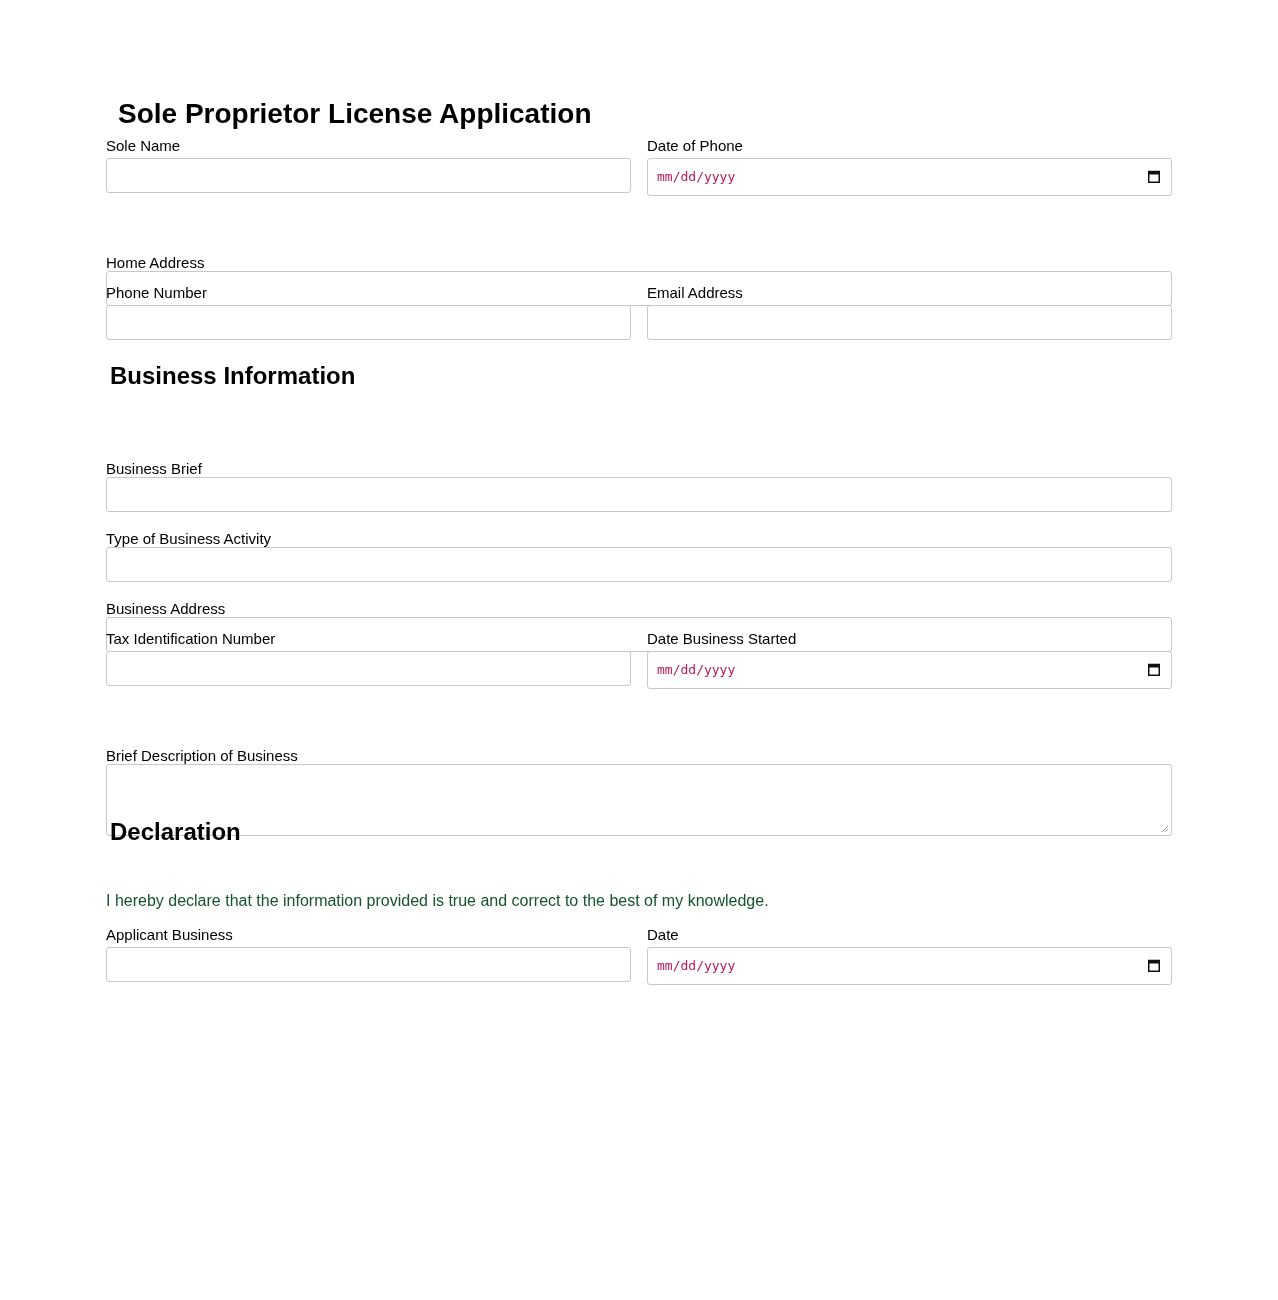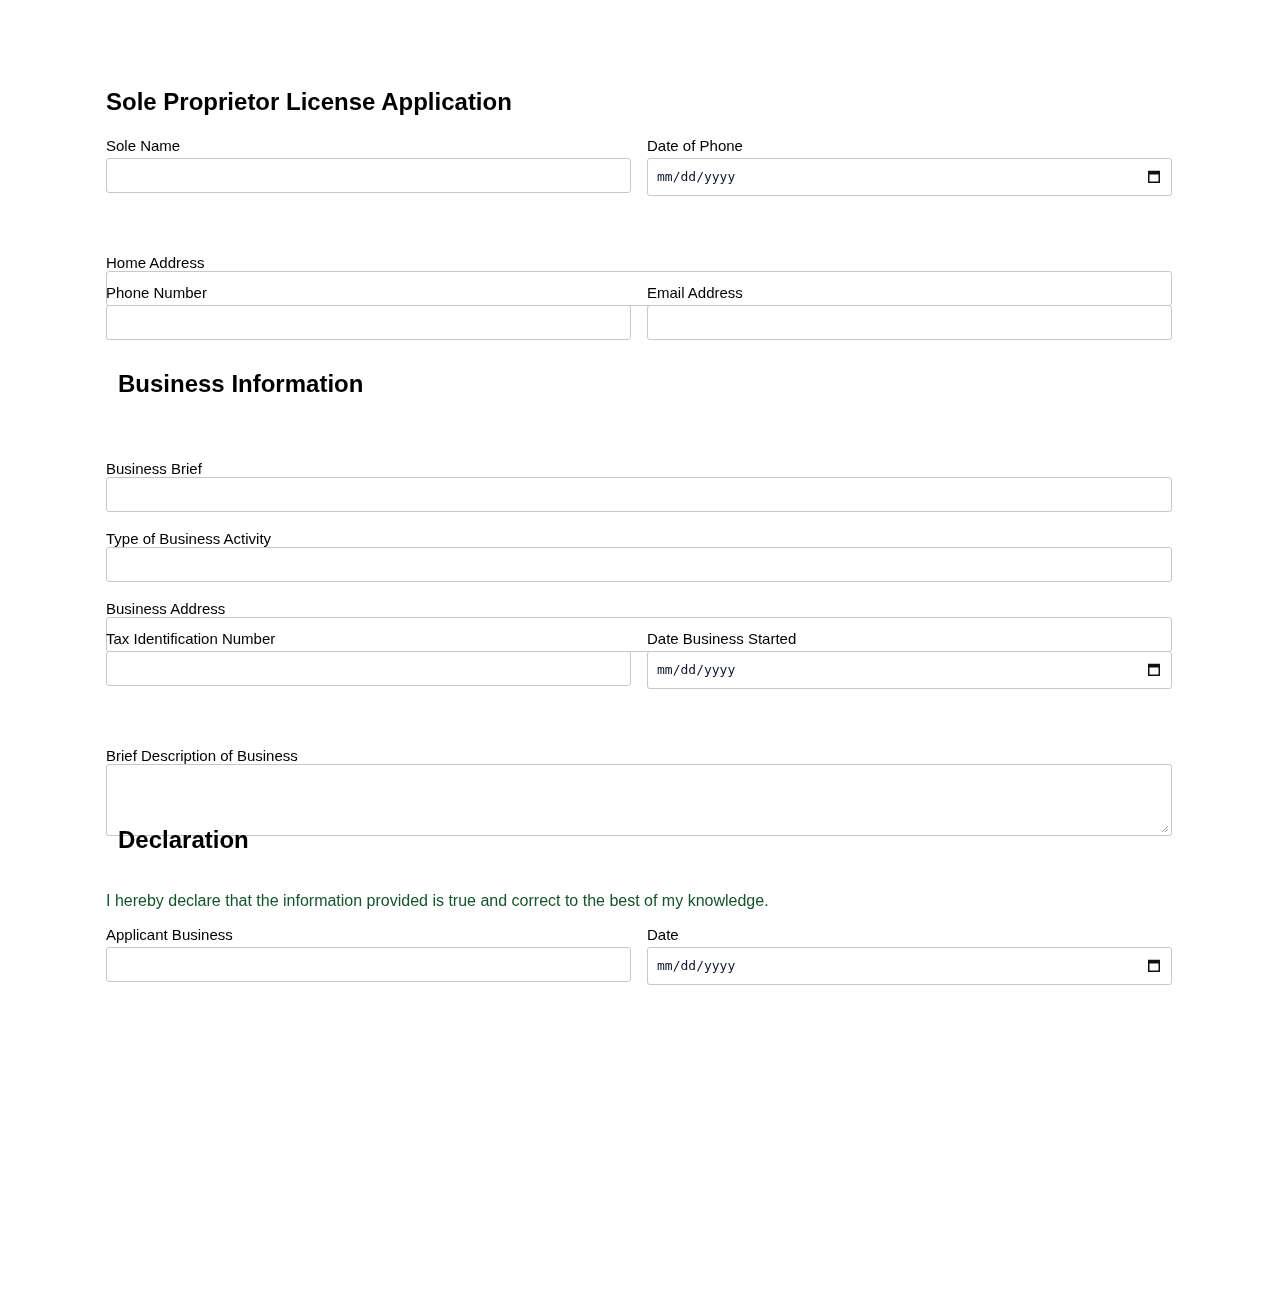--- a/index.html
+++ b/index.html
@@ -1,23 +1,23 @@
 <!DOCTYPE html>
 <html><head>
 <meta charset="utf-8">
 <style>
   html, body { margin: 0; padding: 0; background: #ffffff; }
   body { font-family: "Liberation Sans", sans-serif; color: #000; width: 1278px; height: 1300px; position: relative; }
   .container { position: absolute; left: 106px; top: 0; width: 1066px; }
-  h1 { position: absolute; left: 0; top: 82px; margin: 0; font-size: 24px; font-weight: bold; line-height: 40px; white-space: nowrap; }
-  h2 { position: absolute; left: 0; margin: 12px; font-size: 24px; font-weight: bold; line-height: 30px; white-space: nowrap; }
+  h1 { position: absolute; left: 0; top: 82px; margin: 12px; font-size: 28px; font-weight: bold; line-height: 40px; white-space: nowrap; }
+  h2 { position: absolute; left: 0; margin: 4px; font-size: 24px; font-weight: bold; line-height: 30px; white-space: nowrap; }
   .label { position: absolute; font-size: 15px; line-height: 18px; white-space: nowrap; }
   .input { position: absolute; box-sizing: border-box; border: 1px solid #c8c8c8; border-radius: 3px; background: #fff; height: 35px; }
   .date { height: 38px; }
-  .date .ph { position: absolute; left: 9px; top: 10px; font-family: "DejaVu Sans Mono", monospace; font-size: 13px; color: #0f172a; letter-spacing: 0px; }
+  .date .ph { position: absolute; left: 9px; top: 10px; font-family: "DejaVu Sans Mono", monospace; font-size: 13px; color: #be185d; letter-spacing: 0px; }
   .date .cal { position: absolute; right: 11px; top: 11px; width: 12px; height: 13px; }
   .para { position: absolute; left: 0; top: 891px; font-size: 16px; line-height: 20px; white-space: nowrap; color: #14532d; }
   .half-l { left: 0; width: 525px; }
   .half-r { left: 541px; width: 525px; }
   .full { left: 0; width: 1066px; margin-top: 40px; }
   .resize { position: absolute; right: 2px; bottom: 2px; width: 8px; height: 8px; }
 </style>
 </head>
 <body>
 

